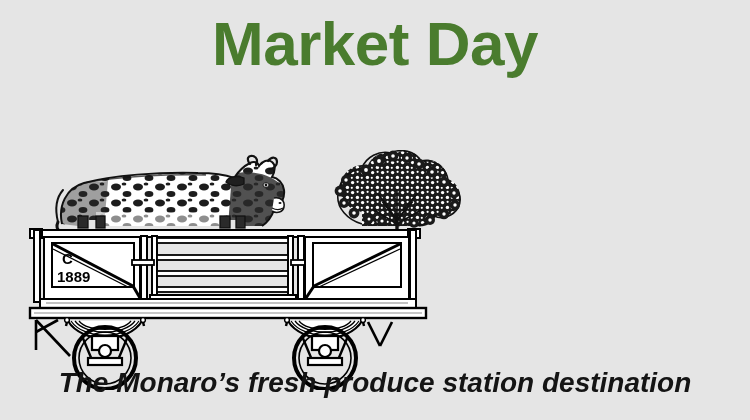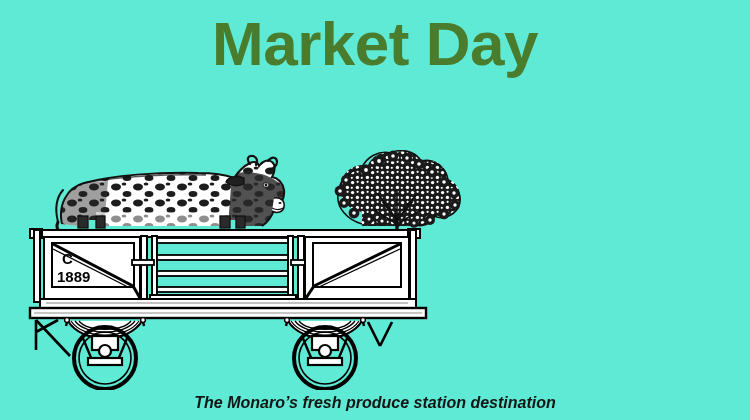--- a/index.html
+++ b/index.html
@@ -10,21 +10,21 @@
     width: 750px;
     height: 420px;
     background: #ffffff;
     font-family: "Liberation Sans", sans-serif;
     overflow: hidden;
     position: relative;
   }
   #poster {
     position: absolute;
     inset: 0;
-    background: #5eead4;
+    background: #e5e5e5;
   }
   .title {
     position: absolute;
     top: 6px;
     left: 0;
     width: 750px;
     text-align: center;
     font-family: "Liberation Sans", sans-serif;
     font-weight: bold;
     font-size: 62px;
@@ -41,28 +41,28 @@
     text-align: center;
     font-family: "Liberation Sans", sans-serif;
     font-weight: bold;
     font-size: 33px;
     line-height: 42px;
     color: #4a7c2e;
     white-space: nowrap;
   }
   .tagline {
     position: absolute;
-    top: 390px;
+    top: 370px;
     left: 0;
     width: 750px;
     text-align: center;
     font-family: "Liberation Sans", sans-serif;
     font-weight: bold;
     font-style: italic;
-    font-size: 16px;
+    font-size: 28px;
     line-height: 26px;
     color: #141414;
     white-space: nowrap;
   }
   .artwork {
     position: absolute;
     top: 150px;
     left: 0;
     width: 750px;
     height: 240px;

